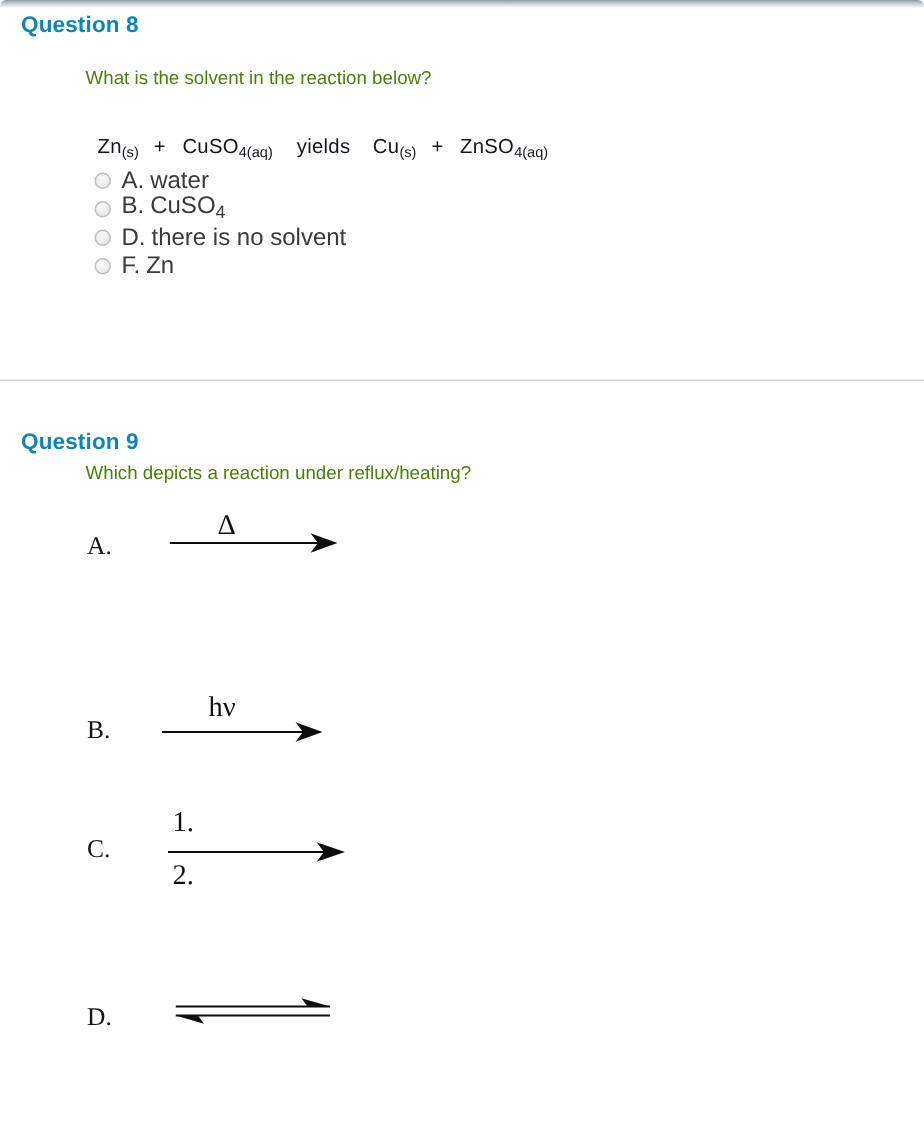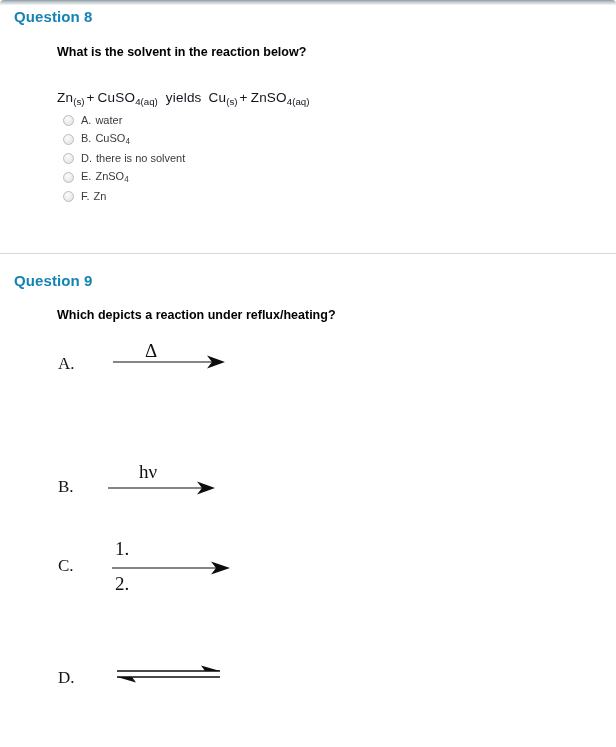--- a/index.html
+++ b/index.html
@@ -48,44 +48,44 @@
   .q-heading {
     position: absolute;
     left: 14px;
     font-size: 15px;
     font-weight: bold;
     color: #1383b4;
     letter-spacing: 0.1px;
     white-space: nowrap;
   }
   #q8-heading { top: 3px; }
-  #q9-heading { top: 18px; }
+  #q9-heading { top: 32px; }
 
   .q-prompt {
     position: absolute;
     left: 57px;
     font-size: 12.5px;
-    font-weight: bold;
-    color: #000000;
+    font-weight: normal;
+    color: #4d7c0f;
     white-space: nowrap;
   }
   #q8-prompt { top: 40px; }
   #q9-prompt { top: 54px; }
 
   
   .equation {
     position: absolute;
     left: 57px;
     top: 85px;
     font-size: 13.5px;
     color: #14161f;
     white-space: nowrap;
     letter-spacing: 0.2px;
   }
-  .equation .term { margin: 0; }
+  .equation .term { margin: 8px; }
   .equation sub {
     font-size: 0.72em;
     vertical-align: -0.28em;
     letter-spacing: 0;
   }
   .equation .op { margin: 0 3px 0 2px; }
   .equation .yields { margin: 0 7px 1px 8px; }
 
   
   .options {
@@ -103,21 +103,21 @@
     width: 11px;
     height: 11px;
     border-radius: 50%;
     background: radial-gradient(circle at 40% 32%, #fbfbfb 0%, #ededed 55%, #dcdcdc 100%);
     border: 1px solid #bdbdbd;
     box-sizing: border-box;
     flex: 0 0 auto;
     margin-right: 7px;
   }
   .option-label {
-    font-size: 11px;
+    font-size: 16px;
     color: #3a3a3a;
     white-space: nowrap;
     line-height: 1;
   }
   .option-label sub {
     font-size: 0.74em;
     vertical-align: -0.3em;
   }
   .option-letter { margin-right: 4px; }
 
@@ -194,24 +194,20 @@
       <span class="radio"></span>
       <span class="option-label"><span class="option-letter">B.</span><span>CuSO</span><sub>4</sub></span>
     </div>
 
 
     <div class="option-row">
       <span class="radio"></span>
       <span class="option-label"><span class="option-letter">D.</span><span>there is no solvent</span></span>
     </div>
 
-    <div class="option-row">
-      <span class="radio"></span>
-      <span class="option-label"><span class="option-letter">E.</span><span>ZnSO</span><sub>4</sub></span>
-    </div>
 
     <div class="option-row">
       <span class="radio"></span>
       <span class="option-label"><span class="option-letter">F.</span><span>Zn</span></span>
     </div>
 
   </div>
 </div>
 
 <div class="q-divider"></div>

